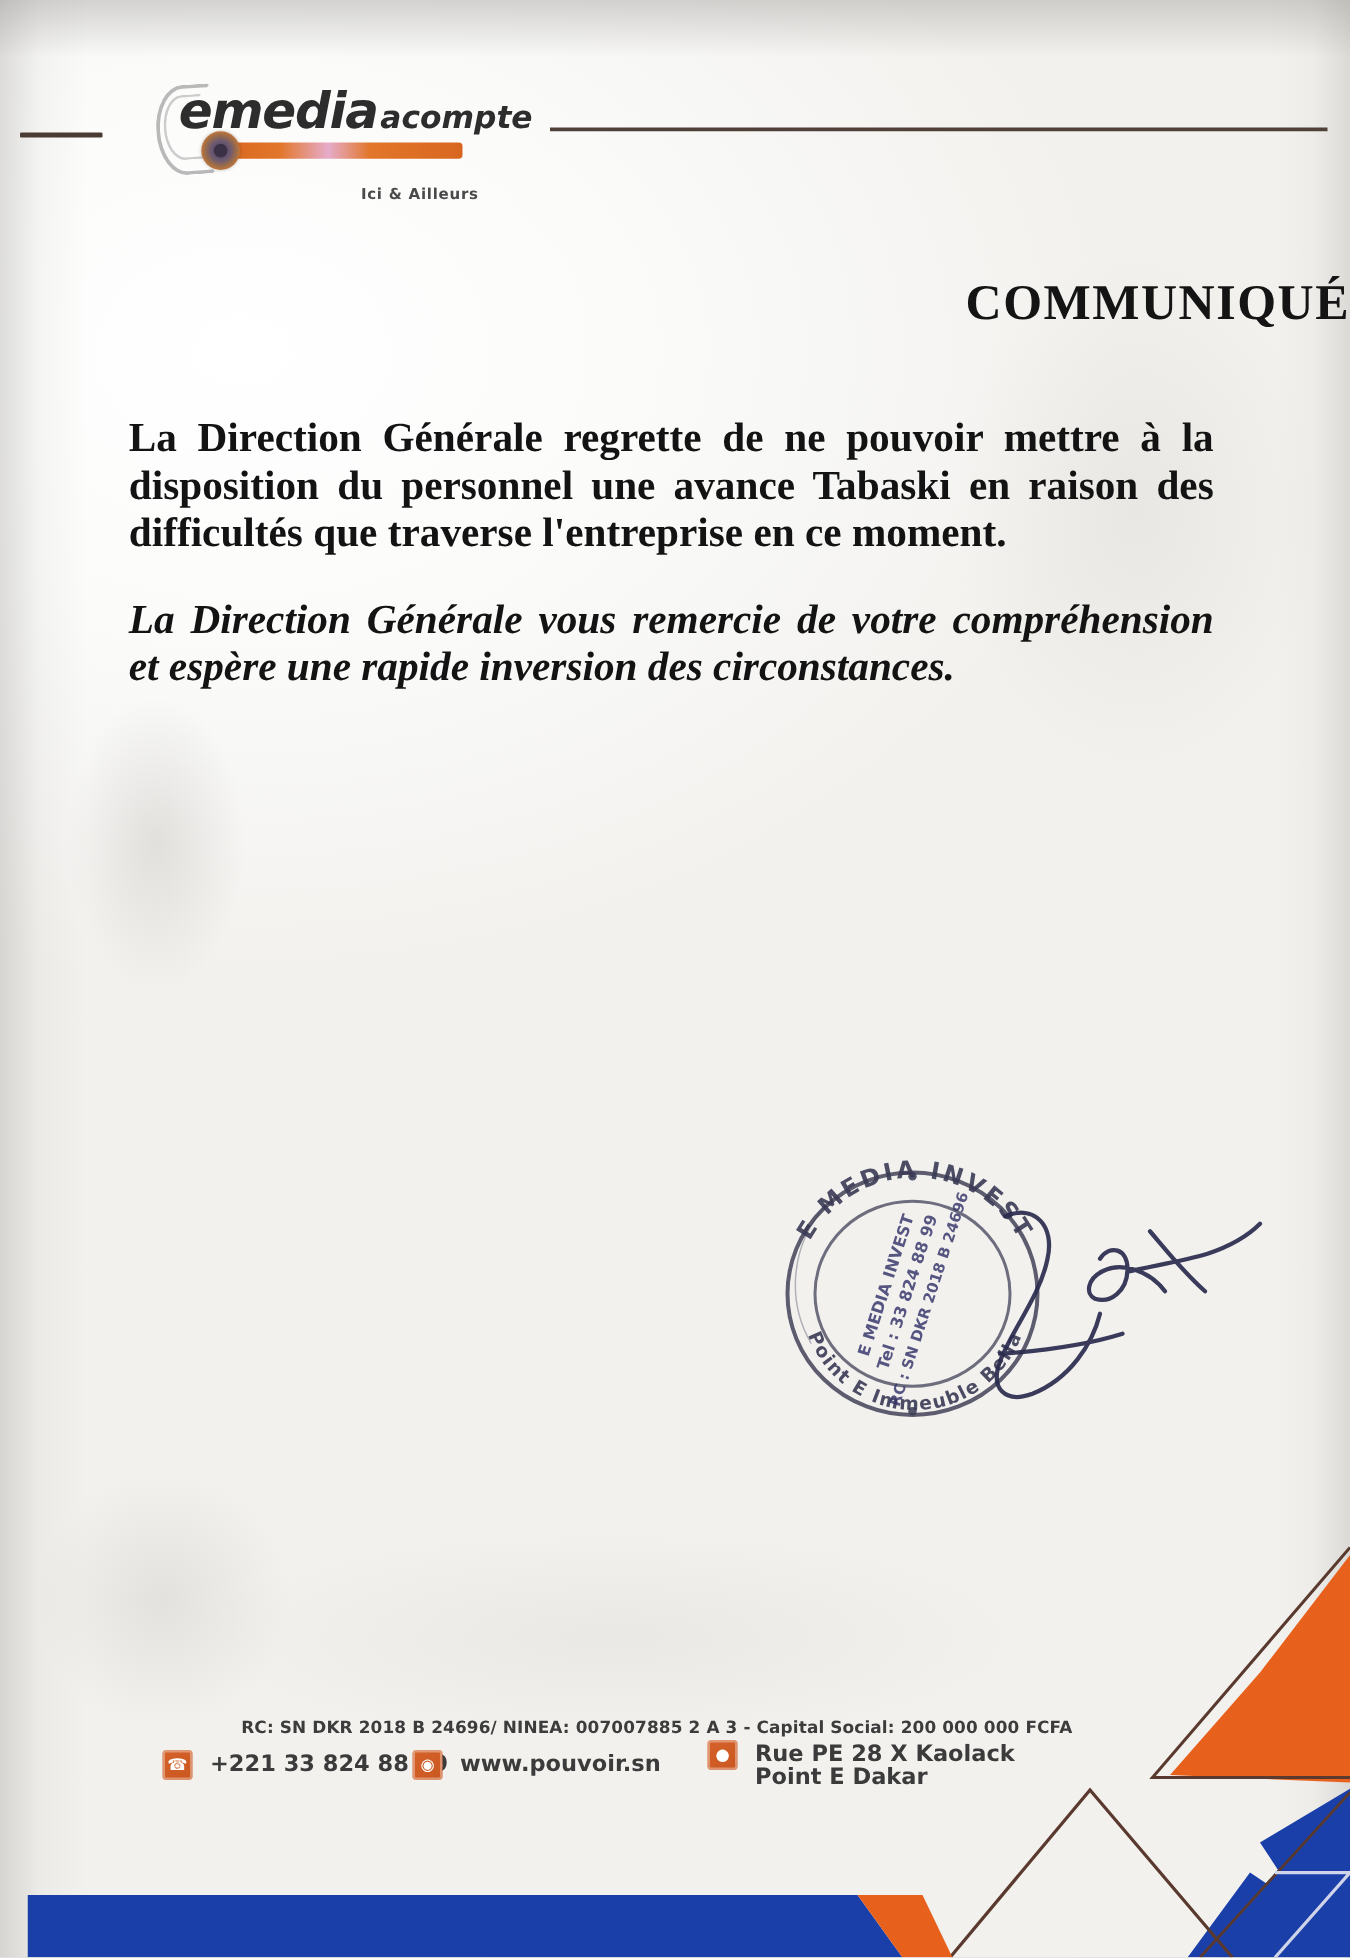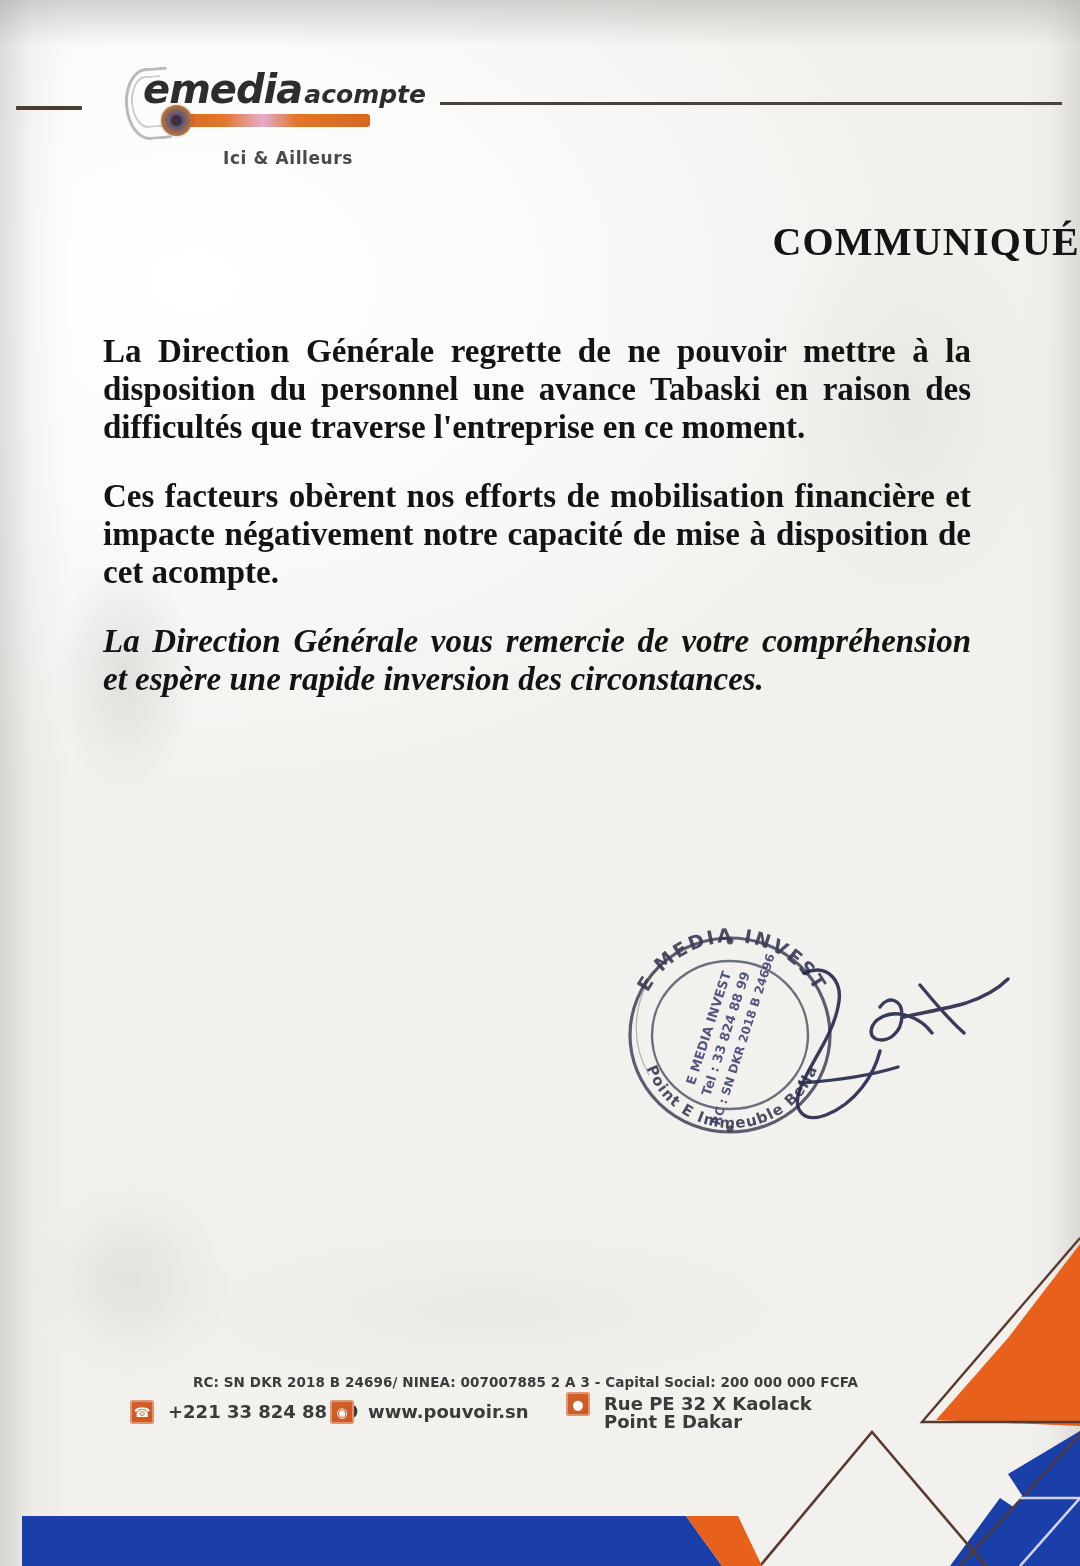--- a/index.html
+++ b/index.html
@@ -130,24 +130,24 @@
     position: absolute;
     left: 46px; top: 49px;
     width: 11px; height: 11px;
     border-radius: 50%;
     background: #3b3147;
   }
   .logo-tagline {
     position: absolute;
     left: 68px; top: 82px;
     width: 190px;
-    text-align: center;
-    font-family: "DejaVu Sans", sans-serif;
-    font-weight: bold;
-    font-size: 17px;
+    text-align: right;
+    font-family: "DejaVu Sans", sans-serif;
+    font-weight: bold;
+    font-size: 12px;
     letter-spacing: 0.6px;
     color: #4a4a4a;
   }
 
   
   .doc-title {
     position: absolute;
     left: 0; top: 218px;
     width: 1080px;
     text-align: right;
@@ -289,21 +289,20 @@
     <div class="logo-bar"></div>
     <div class="logo-dot"></div>
     <div class="logo-dot-inner"></div>
     <div class="logo-tagline">Ici &amp; Ailleurs</div>
   </div>
 
   <div class="doc-title">COMMUNIQUÉ</div>
 
   <div class="body-block">
     <p class="para">La Direction Générale regrette de ne pouvoir mettre à la disposition du personnel une avance Tabaski en raison des difficultés que traverse l'entreprise en ce moment.</p>
-    <p class="para">Ces facteurs obèrent nos efforts de mobilisation financière et impacte négativement notre capacité de mise à disposition de cet acompte.</p>
     <p class="para">La Direction Générale vous remercie de votre compréhension et espère une rapide inversion des circonstances.</p>
   </div>
 
 
   <div class="stamp">
     <svg width="230" height="215" viewBox="0 0 230 215">
       <defs>
         <path id="arcTop" d="M 22,112 A 95,95 0 0 1 212,112" fill="none"></path>
         <path id="arcBot" d="M 26,112 A 91,91 0 0 0 208,112" fill="none"></path>
       </defs>
@@ -365,21 +364,21 @@
     </div>
 
     <div class="f-item f-web">
       <span class="f-icon">◉</span>
       <span class="f-text">www.pouvoir.sn</span>
     </div>
 
     <div class="f-item f-addr">
       <span class="f-icon">●</span>
       <span class="f-text">
-        <span>Rue PE 32 X Kaolack</span><br>
+        <span>Rue PE 28 X Kaolack</span><br>
         <span>Point E Dakar</span>
       </span>
     </div>
   </div>
 
   <div class="legal">RC: SN DKR 2018 B 24696/ NINEA: 007007885 2 A 3 - Capital Social: 200 000 000 FCFA</div>
 
 </div>
 
 </body></html>

